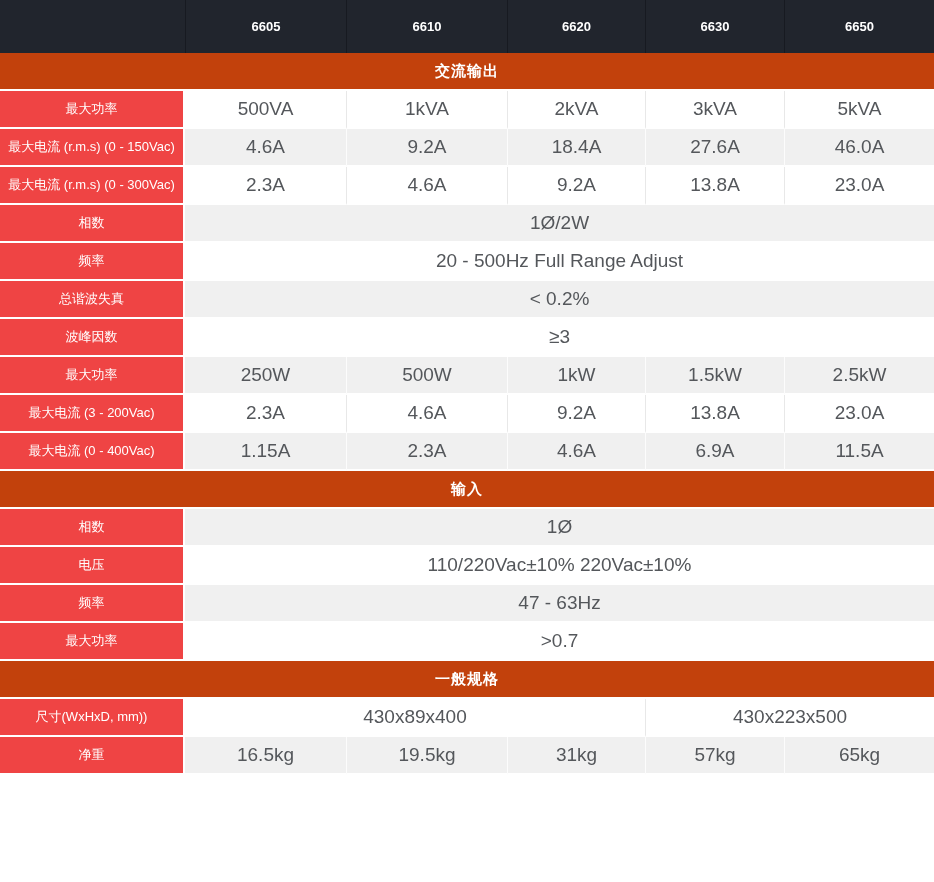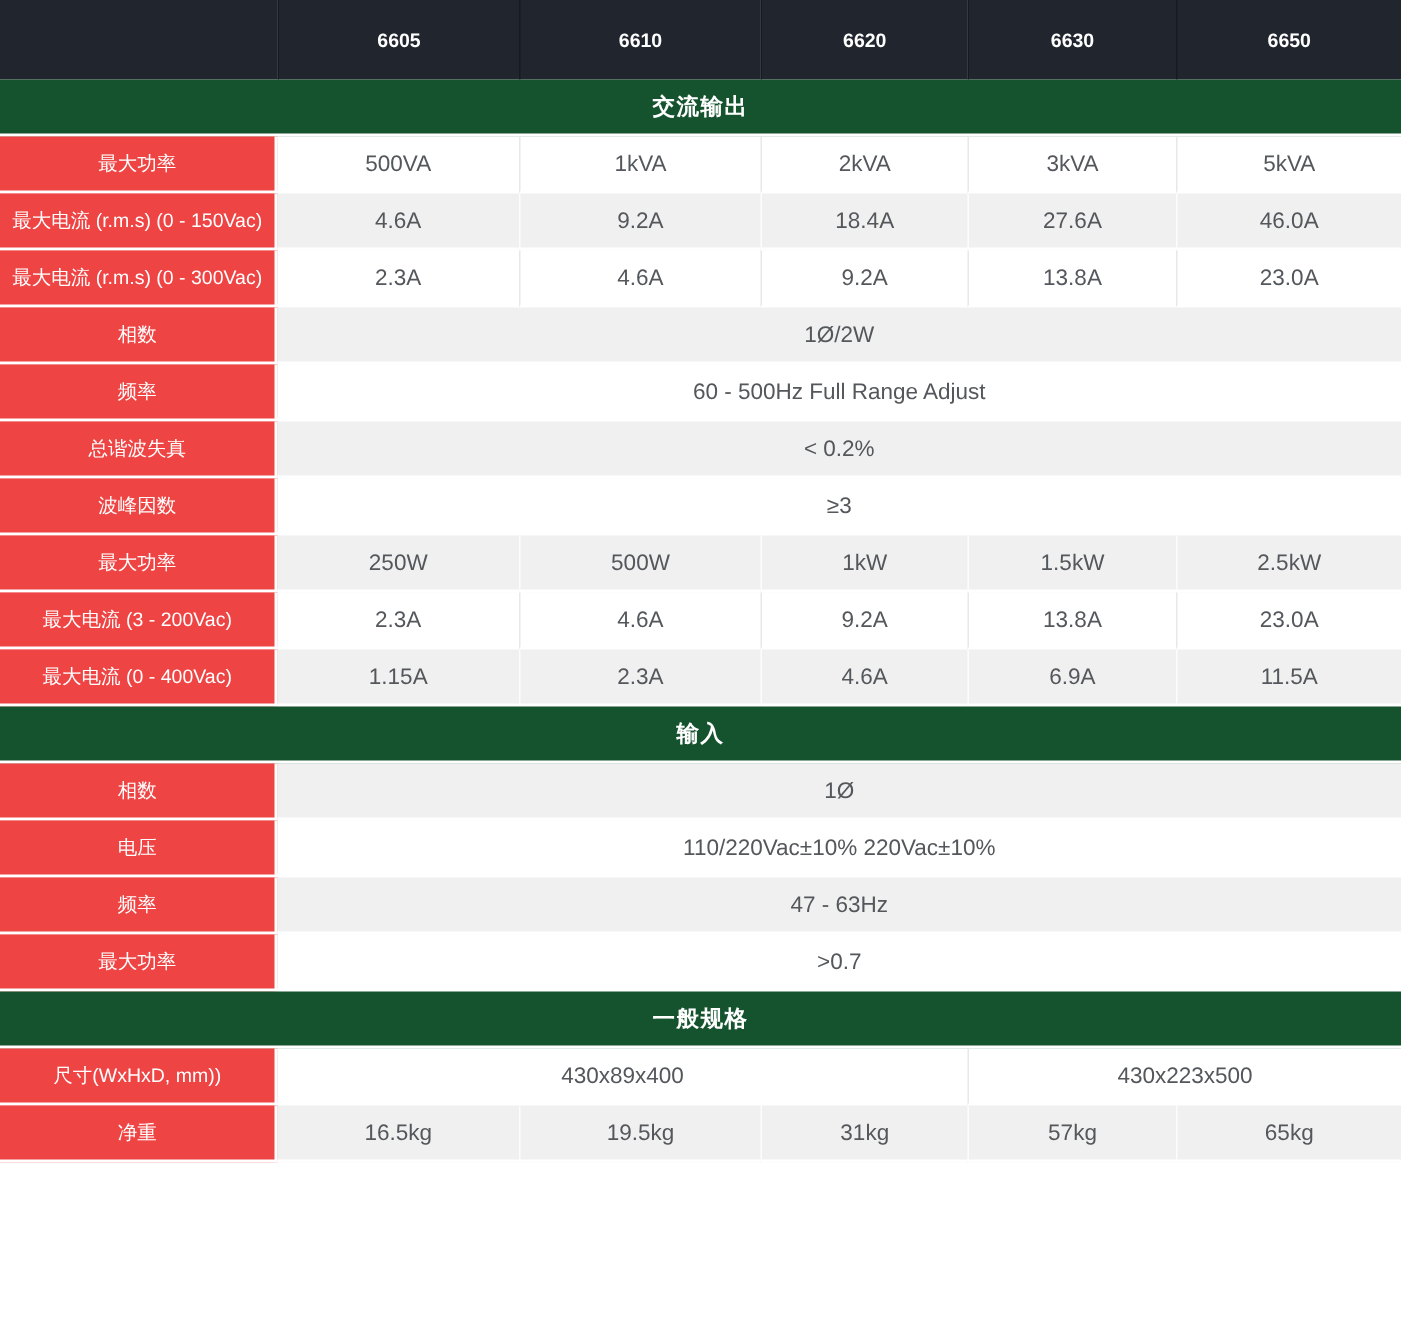--- a/index.html
+++ b/index.html
@@ -31,36 +31,36 @@
     border-left: 1px solid #171a21;
   }
   td {
     height: 38px;
     padding: 0 4px;
     text-align: center;
     vertical-align: middle;
     box-sizing: border-box;
   }
   td.section-cell {
-    background: #14532d;
+    background: #c2410c;
     color: #ffffff;
     font-size: 15px;
     font-weight: bold;
     border-bottom: 2px solid #ffffff;
     letter-spacing: 1px;
   }
   td.label-cell {
     background: #ef4444;
     color: #ffffff;
     font-size: 13px;
     border-bottom: 2px solid #ffffff;
     border-right: 2px solid #ffffff;
   }
   td.data {
-    font-size: 15px;
+    font-size: 19px;
     color: #54575b;
     border-bottom: 2px solid #ffffff;
   }
   td.data + td.data {
     border-left: 1px solid #e8e8e8;
   }
   
   tbody tr:nth-child(odd) td.data {
     background: #f0f0f0;
   }
@@ -120,21 +120,21 @@
         <td class="data">9.2A</td>
         <td class="data">13.8A</td>
         <td class="data">23.0A</td>
       </tr>
       <tr>
         <td class="label-cell">相数</td>
         <td class="data" colspan="5">1Ø/2W</td>
       </tr>
       <tr>
         <td class="label-cell">频率</td>
-        <td class="data" colspan="5">60 - 500Hz Full Range Adjust</td>
+        <td class="data" colspan="5">20 - 500Hz Full Range Adjust</td>
       </tr>
       <tr>
         <td class="label-cell">总谐波失真</td>
         <td class="data" colspan="5">&lt; 0.2%</td>
       </tr>
       <tr>
         <td class="label-cell">波峰因数</td>
         <td class="data" colspan="5">≥3</td>
       </tr>
       <tr>

